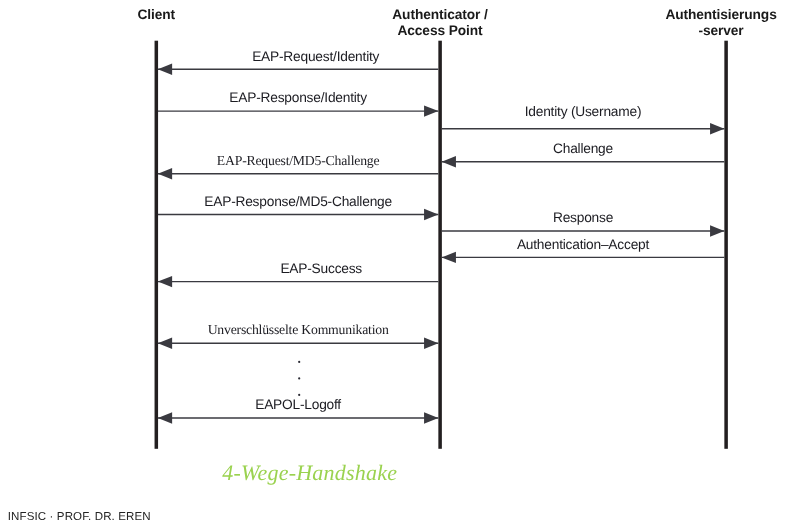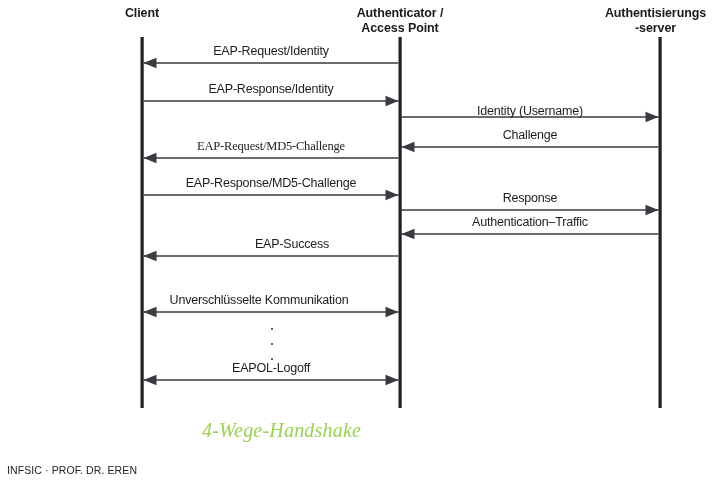--- a/index.html
+++ b/index.html
@@ -144,30 +144,30 @@
     <div>Authenticator /</div>
     <div>Access Point</div>
   </div>
 
   <div class="lifeline-header" style="left:590px; top:6px; width:131px;">
     <div>Authentisierungs</div>
     <div>-server</div>
   </div>
 
   <div id="msg-labels">
-      <div class="msg-label" style="left: 142px; width: 258px; top: 44px;">EAP-Request/Identity</div>
+      <div class="msg-label" style="left: 142px; width: 258px; top: 44px; padding-left: 16px;">EAP-Request/Identity</div>
       <div class="msg-label" style="left: 142px; width: 258px; top: 82px;">EAP-Response/Identity</div>
-      <div class="msg-label" style="left: 400px; width: 260px; top: 104px;">Identity (Username)</div>
+      <div class="msg-label" style="left: 400px; width: 260px; top: 94px;">Identity (Username)</div>
       <div class="msg-label" style="left: 400px; width: 260px; top: 128px;">Challenge</div>
       <div class="msg-label" style="left: 142px; width: 258px; top: 139px; font-family: Liberation Serif, serif;">EAP-Request/MD5-Challenge</div>
       <div class="msg-label" style="left: 142px; width: 258px; top: 176px;">EAP-Response/MD5-Challenge</div>
       <div class="msg-label" style="left: 400px; width: 260px; top: 191px;">Response</div>
-      <div class="msg-label" style="left: 400px; width: 260px; top: 215px;">Authentication–Traffic</div>
+      <div class="msg-label" style="left: 400px; width: 260px; top: 215px;">Authentication–Accept</div>
       <div class="msg-label" style="left: 142px; width: 300px; top: 237px;">EAP-Success</div>
-      <div class="msg-label" style="left: 130px; width: 258px; top: 293px;">Unverschlüsselte Kommunikation</div>
+      <div class="msg-label" style="left: 142px; width: 258px; top: 293px; font-family: Liberation Serif, serif;">Unverschlüsselte Kommunikation</div>
       <div class="msg-label" style="left: 142px; width: 258px; top: 361px;">EAPOL-Logoff</div>
     </div>
 
   <div id="ellipsis-group">
       <div class="ellipsis-dot" style="left: 271px; top: 328px;"></div>
       <div class="ellipsis-dot" style="left: 271px; top: 343px;"></div>
       <div class="ellipsis-dot" style="left: 271px; top: 358px;"></div>
     </div>
 
   <div class="caption-green" style="left:202px; top:419px;">4-Wege-Handshake</div>

